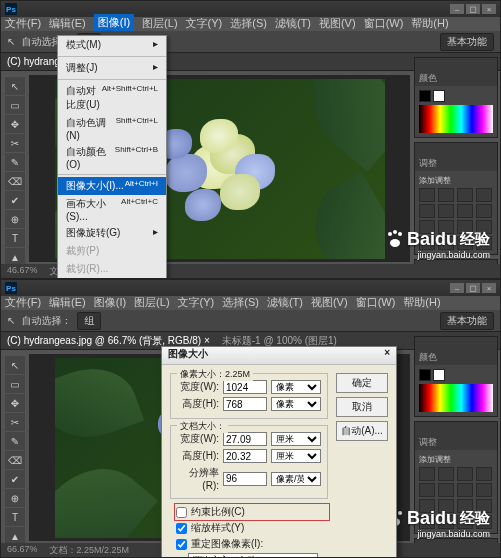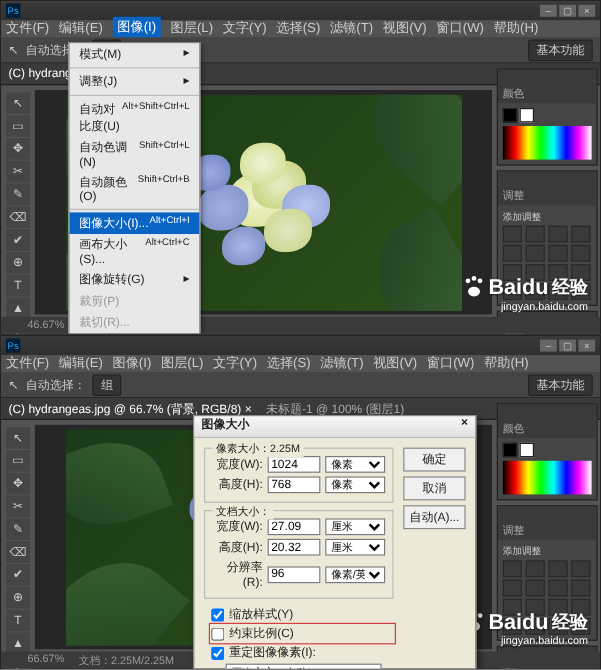--- a/index.html
+++ b/index.html
@@ -1,19 +1,19 @@
 <!DOCTYPE html>
 <html><head>
 <meta charset="utf-8">
 <style>
 * { margin: 0; padding: 0; box-sizing: border-box; }
 body { width: 501px; background: #fff; font-family: "Microsoft YaHei", Arial, sans-serif; font-size: 10px; color: #ccc; }
 .ps-window { width: 501px; height: 279px; background: #535353; position: relative; overflow: hidden; border: 1px solid #222; }
 .titlebar { height: 16px; background: linear-gradient(#3a3a3a,#2f2f2f); display: flex; align-items: center; padding: 0 4px; }
-.ps-logo { width: 12px; height: 12px; background: #001e36; color: #31a8ff; font-size: 8px; font-weight: normal; display: flex; align-items: center; justify-content: center; border-radius: 1px; margin-right: 4px; }
+.ps-logo { width: 12px; height: 12px; background: #001e36; color: #31a8ff; font-size: 8px; font-weight: bold; display: flex; align-items: center; justify-content: center; border-radius: 1px; margin-right: 4px; }
 .menubar { height: 14px; background: #535353; display: flex; align-items: flex-end; padding: 0 4px; font-size: 11px; color: #ccc; gap: 8px; }
 .menubar span { cursor: default; }
 .menubar span.active { background: #0a64c4; color: #fff; padding: 1px 4px; }
 .toolbar-top { height: 22px; background: #454545; border-bottom: 1px solid #222; display: flex; align-items: center; padding: 0 6px; font-size: 10px; gap: 6px; }
 .toolbar-top .btn { background: #333; border: 1px solid #222; padding: 1px 6px; border-radius: 2px; }
 .doc-tabs { height: 18px; background: #3a3a3a; display: flex; align-items: center; padding: 0 6px; font-size: 10px; gap: 12px; border-bottom: 1px solid #222; }
 .doc-tabs span { color: #aaa; }
 .doc-tabs span.active { color: #fff; }
 .workspace { position: absolute; top: 74px; left: 28px; right: 90px; bottom: 16px; background: #262626; display: flex; align-items: center; justify-content: center; }
 .canvas { width: 330px; height: 180px; background: linear-gradient(135deg, #1a3a1a, #2d5016); position: relative; overflow: hidden; }
@@ -39,21 +39,21 @@
 .panel-tabs { height: 14px; background: #3a3a3a; font-size: 9px; padding: 14px 4px; color: #aaa; }
 .panel-body { padding: 4px; }
 .color-ramp { height: 28px; background: linear-gradient(90deg,#000,#f00,#ff0,#0f0,#0ff,#00f,#f0f,#fff); }
 .swatches-mini { display: flex; gap: 2px; }
 .sw { width: 12px; height: 12px; border: 1px solid #222; }
 .adjust-grid { display: grid; grid-template-columns: repeat(4,1fr); gap: 2px; }
 .adj { width: 16px; height: 14px; background: #3a3a3a; border: 1px solid #2a2a2a; }
 .layers-body { height: 36px; background: #3a3a3a; position: relative; }
 .layer-row { display: flex; align-items: center; gap: 4px; padding: 2px 4px; background: #5a7a9a; }
 .layer-thumb { width: 20px; height: 16px; background: linear-gradient(135deg,#2d5016,#4a7020); border: 1px solid #888; }
-.statusbar { position: absolute; bottom: 0; left: 0; right: 0; height: 14px; background: #3a3a3a; font-size: 9px; padding: 1px 22px; color: #999; display: flex; gap: 12px; }
+.statusbar { position: absolute; bottom: 0; left: 0; right: 0; height: 14px; background: #3a3a3a; font-size: 9px; padding: 1px 6px; color: #999; display: flex; gap: 12px; }
 
 
 .dropdown { position: absolute; left: 56px; top: 34px; width: 110px; background: #e8e8e8; border: 1px solid #888; box-shadow: 2px 2px 4px rgba(0,0,0,0.4); z-index: 10; color: #222; font-size: 10px; }
 .dropdown .mi { padding: 2px 8px; display: flex; justify-content: space-between; }
 .dropdown .mi.hilite { background: #0a64c4; color: #fff; }
 .dropdown .sep { border-top: 1px solid #bbb; margin: 2px 0; }
 .dropdown .dim { color: #999; }
 
 
 .dialog { position: absolute; left: 160px; top: 66px; width: 236px; background: #ece9d8; border: 1px solid #7a7a7a; box-shadow: 3px 3px 6px rgba(0,0,0,0.5); z-index: 20; color: #222; font-size: 10px; }
@@ -359,27 +359,27 @@
             <label>高度(H):</label>
             <input value="20.32" style="">
             <select><option>厘米</option></select>
           </div>
           <div class="frow">
             <label>分辨率(R):</label>
             <input value="96" style="">
             <select><option>像素/英寸</option></select>
           </div>
         </div>
+        <div class="chk hi">
+            <input type="checkbox" style="">
+            <span>约束比例(C)</span>
+          </div>
         <div class="chk">
             <input type="checkbox" checked="" style="">
             <span>缩放样式(Y)</span>
-          </div>
-        <div class="chk hi">
-            <input type="checkbox" style="">
-            <span>约束比例(C)</span>
           </div>
         <div class="chk">
             <input type="checkbox" checked="" style="">
             <span>重定图像像素(I):</span>
           </div>
         <div class="frow" style="margin-left:18px">
           <select style="width:130px"><option>两次立方（自动）</option></select>
         </div>
       </div>
       <div class="dlg-btns">

